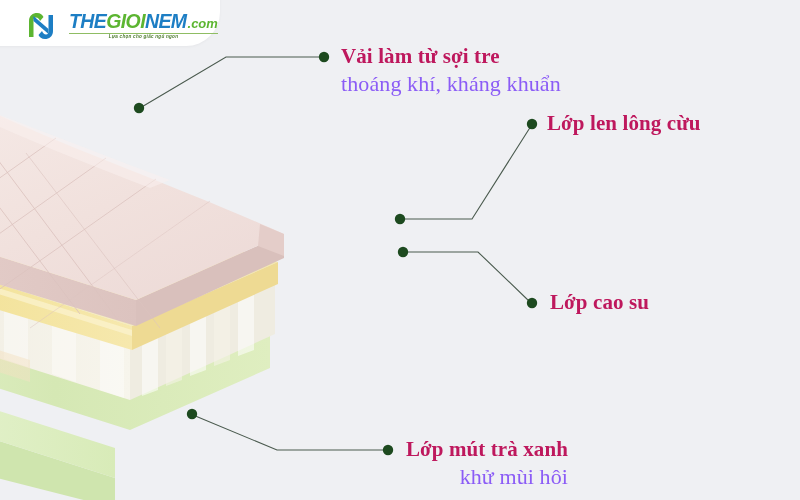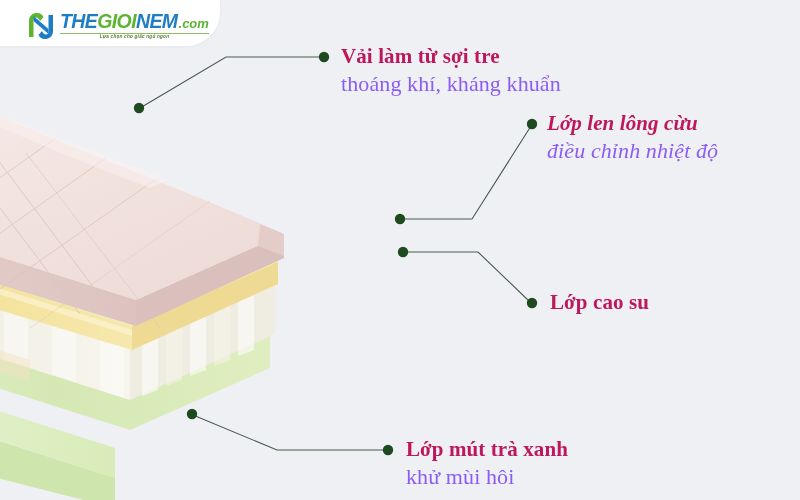--- a/index.html
+++ b/index.html
@@ -16,21 +16,21 @@
   .logo-badge{
     position:absolute; left:-18px; top:-26px;
     width:238px; height:72px;
     background:#ffffff;
     border-radius:0 0 34px 0;
     display:flex; align-items:flex-end;
     padding:0 0 6px 44px;
     box-shadow:0 1px 3px rgba(0,0,0,.04);
     z-index:40;
   }
-  .logo-inner{ display:flex; align-items:center; gap:4px; }
+  .logo-inner{ display:flex; align-items:center; gap:13px; }
   .logo-mark{ width:30px; height:28px; flex:0 0 auto; }
   .logo-word{ display:flex; flex-direction:column; line-height:1; }
   .logo-top{ display:flex; align-items:baseline; }
   .wordmark{
     font-family:"Liberation Sans", sans-serif;
     font-weight:bold; font-style:italic;
     font-size:19.5px; letter-spacing:-.6px;
   }
   .wm-the{ color:#1d7ec4; }
   .wm-gioi{ color:#5cb531; }
@@ -235,30 +235,29 @@
       <circle class="dot" cx="192" cy="414" r="5.2"></circle>
       <circle class="dot" cx="388" cy="450" r="5.2"></circle>
     </g>
   </svg>
 
   <div class="callout" style="left:341px; top:44px;">
     <div class="title">Vải làm từ sợi tre</div>
     <div class="sub">thoáng khí, kháng khuẩn</div>
   </div>
 
-  <div class="callout" style="left:547px; top:111px;font-style:italic;">
+  <div class="callout" style="left:547px; top:111px;">
     <div class="title">Lớp len lông cừu</div>
-    <div class="sub">điều chỉnh nhiệt độ</div>
   </div>
 
   <div class="callout" style="left:550px; top:290px;">
     <div class="title">Lớp cao su</div>
   </div>
 
-  <div class="callout" style="left:406px; top:437px;">
+  <div class="callout" style="left:406px; top:437px;text-align:right;">
     <div class="title">Lớp mút trà xanh</div>
     <div class="sub">khử mùi hôi</div>
   </div>
 
   <div class="logo-badge">
     <div class="logo-inner">
       <svg class="logo-mark" viewBox="0 0 60 56">
         <path d="M6 50 L6 18 C6 7 14 2 22 2 C29 2 33 6 35 10 L28 18 C26 14 24 11 20 11
                  C16 11 15 14 15 18 L15 50 Z" fill="#5cb531"></path>
         <path d="M54 6 L54 38 C54 49 46 54 38 54 C31 54 27 50 25 46 L32 38

